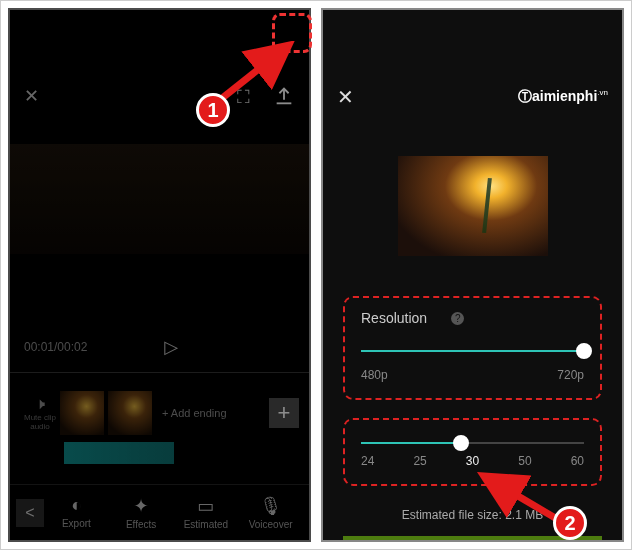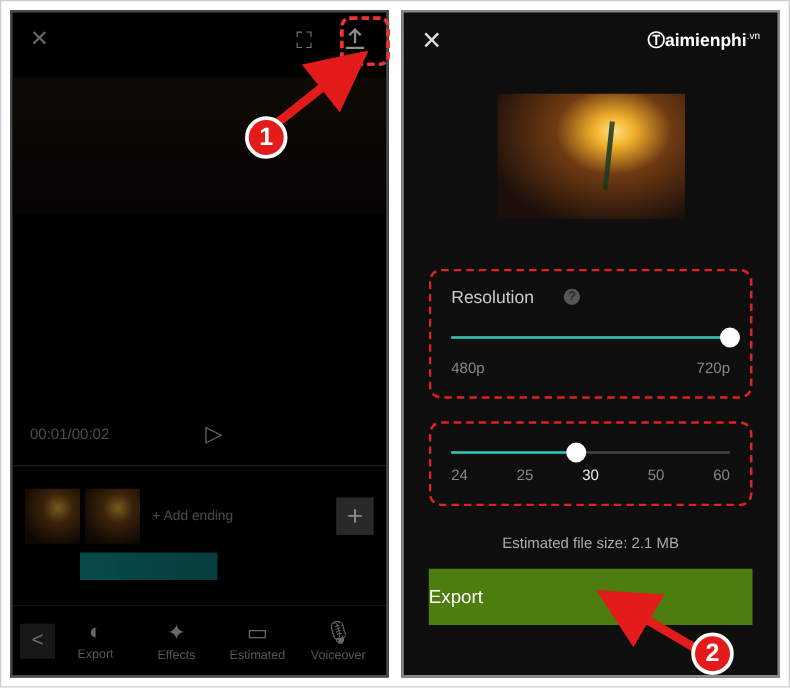--- a/index.html
+++ b/index.html
@@ -21,21 +21,22 @@
     position: relative;
     display: flex;
     flex-direction: column;
     overflow: hidden;
   }
   .phone-left { filter: brightness(0.55); }
   .topbar {
     display: flex;
     align-items: center;
     justify-content: space-between;
-    padding: 10px 14px;
+    padding: 27px 14px;
+    margin-top: 48px;
   }
   .icon-x::before { content: "✕"; color: #bbb; font-size: 18px; }
   .icon-x2::before { content: "✕"; color: #ddd; font-size: 20px; }
   .icon-expand {
     width: 18px; height: 18px; position: relative;
   }
   .icon-expand::before {
     content: "⛶"; color: #ccc; font-size: 18px;
   }
   .icon-export {
@@ -303,20 +304,23 @@
     <div style="flex:1"></div>
   </div>
   <div class="time-row">
     <span>00:01/00:02</span>
     <span class="play-icon"></span>
     <span class="blank"></span>
   </div>
   <div class="timeline">
     <div class="ruler"></div>
     <div class="track">
+      <div class="mute-box">
+        <span>Mute clip audio</span>
+      </div>
       <div class="clips">
         <div class="thumb"></div>
         <div class="thumb"></div>
         <span class="add-ending">+ Add ending</span>
       </div>
       <div class="plus-box">+</div>
     </div>
     <div class="audio-track"></div>
   </div>
   <div class="bottom-bar">

